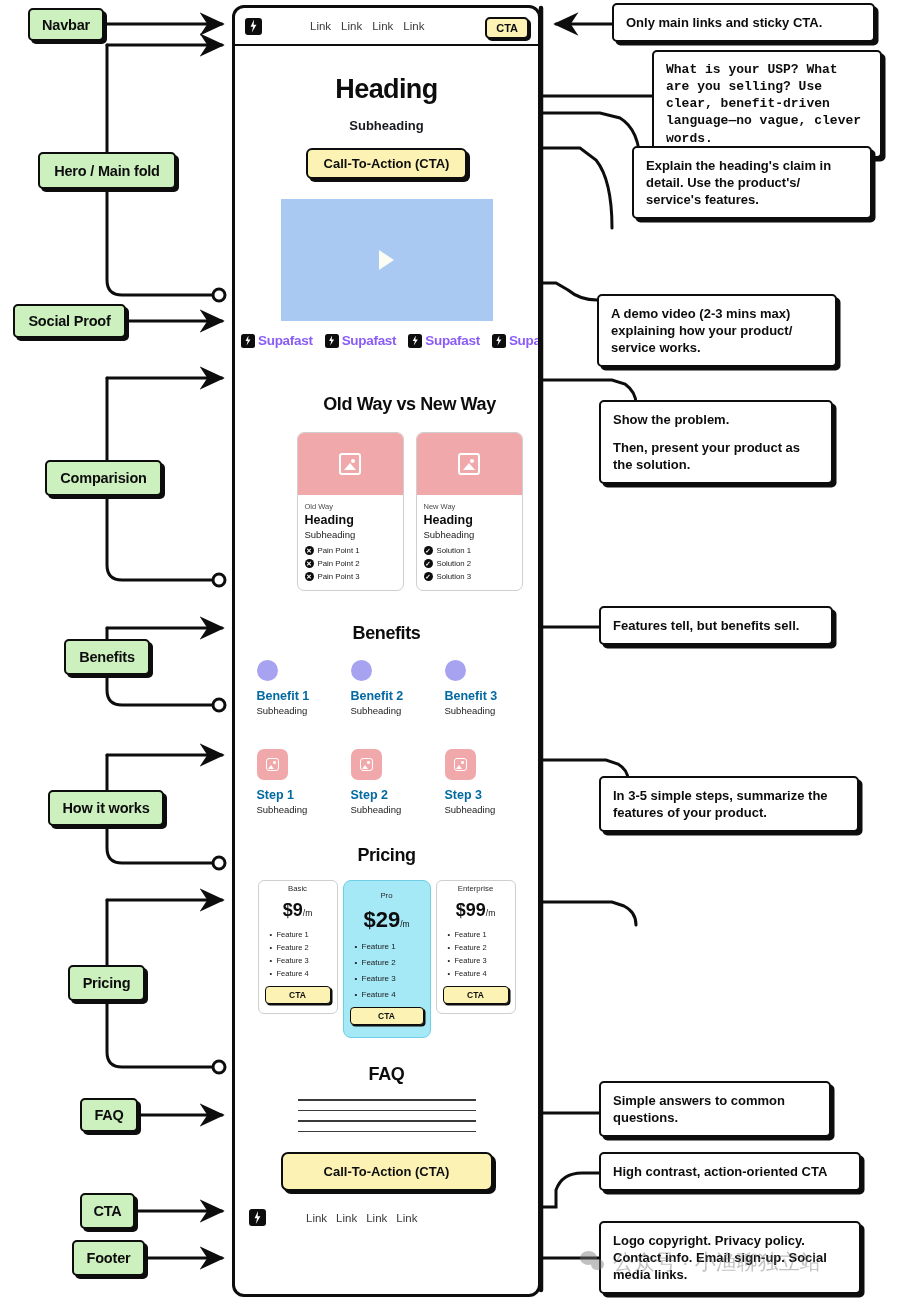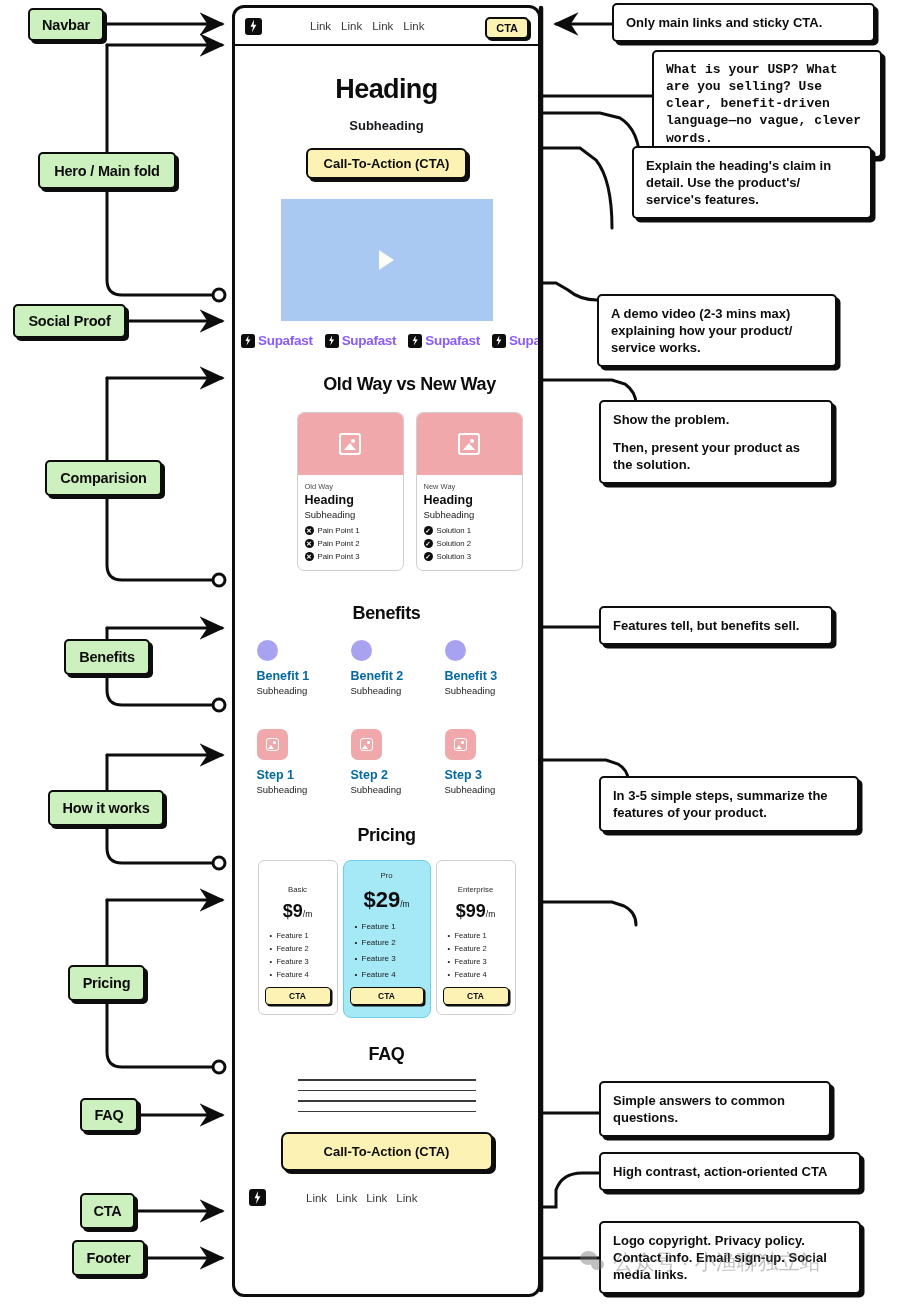--- a/index.html
+++ b/index.html
@@ -170,21 +170,21 @@
     display: flex; align-items: center; justify-content: center;
   }
   .step-sq .ph-icon { width: 13px; height: 13px; border-width: 1.5px; }
   .step-sq .ph-icon::before { left: 1.5px; bottom: 1.5px; border-left-width: 3.5px; border-right-width: 3.5px; border-bottom-width: 4px; }
   .step-sq .ph-icon::after { right: 2px; top: 2px; width: 2.5px; height: 2.5px; }
 
   
   .prices { display: flex; justify-content: center; align-items: flex-start; gap: 5px; margin-top: 14px; }
   .price {
     width: 80px; border: 1px solid #cfcfcf; border-radius: 6px;
-    background: #fff; padding: 24px 6px 9px; text-align: center;
+    background: #fff; padding: 3px 6px 9px; text-align: center;
   }
   .price.pro {
     background: #a5e9f7; border: 1.5px solid #6fcfe6; border-radius: 8px;
     padding: 10px 6px 12px; width: 88px;
   }
   .price .tier { font-size: 7.8px; color: #2b2b2b; }
   .price .amt { font-size: 18px; font-weight: bold; margin-top: 7px; color: #0d0d0d; }
   .price.pro .amt { font-size: 22px; }
   .price .amt i { font-size: 8.5px; font-style: normal; font-weight: normal; }
   .price ul { list-style: none; margin-top: 9px; text-align: left; padding-left: 5px; }
@@ -404,21 +404,21 @@
       <div class="brand">
         <div class="bm"></div>
         <span>Supafast</span>
       </div>
       <div class="brand">
         <div class="bm"></div>
         <span>Supafast</span>
       </div>
     </div>
 
-    <div style="margin-top:16px;padding-left:46px;">
+    <div style="margin-top:36px;padding-left:46px;">
       <div class="sec-title">Old Way vs New Way</div>
       <div class="cmp">
         <div class="cmp-card">
           <div class="cmp-img">
             <div class="ph-icon"></div>
           </div>
           <div class="cmp-body">
             <div class="cmp-kicker">Old Way</div>
             <div class="cmp-h">Heading</div>
             <div class="cmp-s">Subheading</div>

